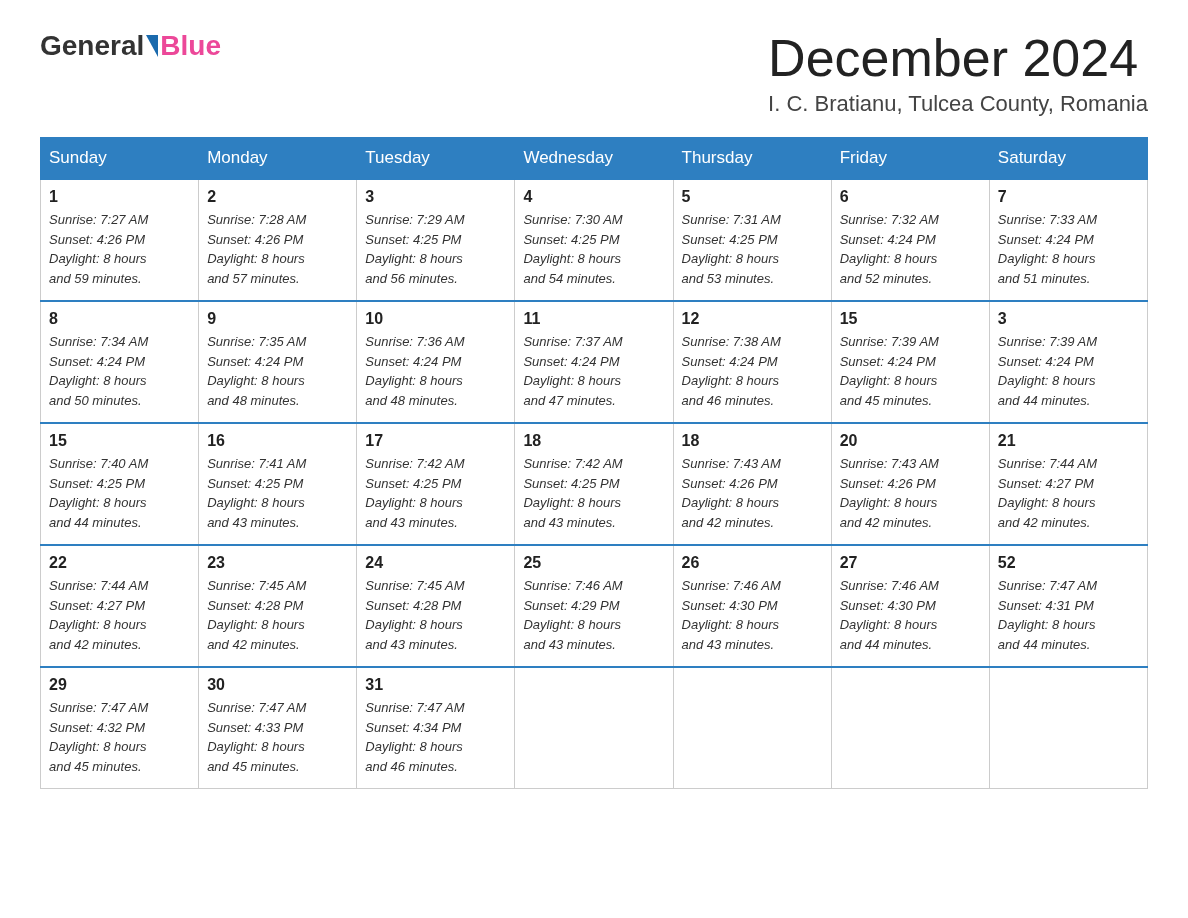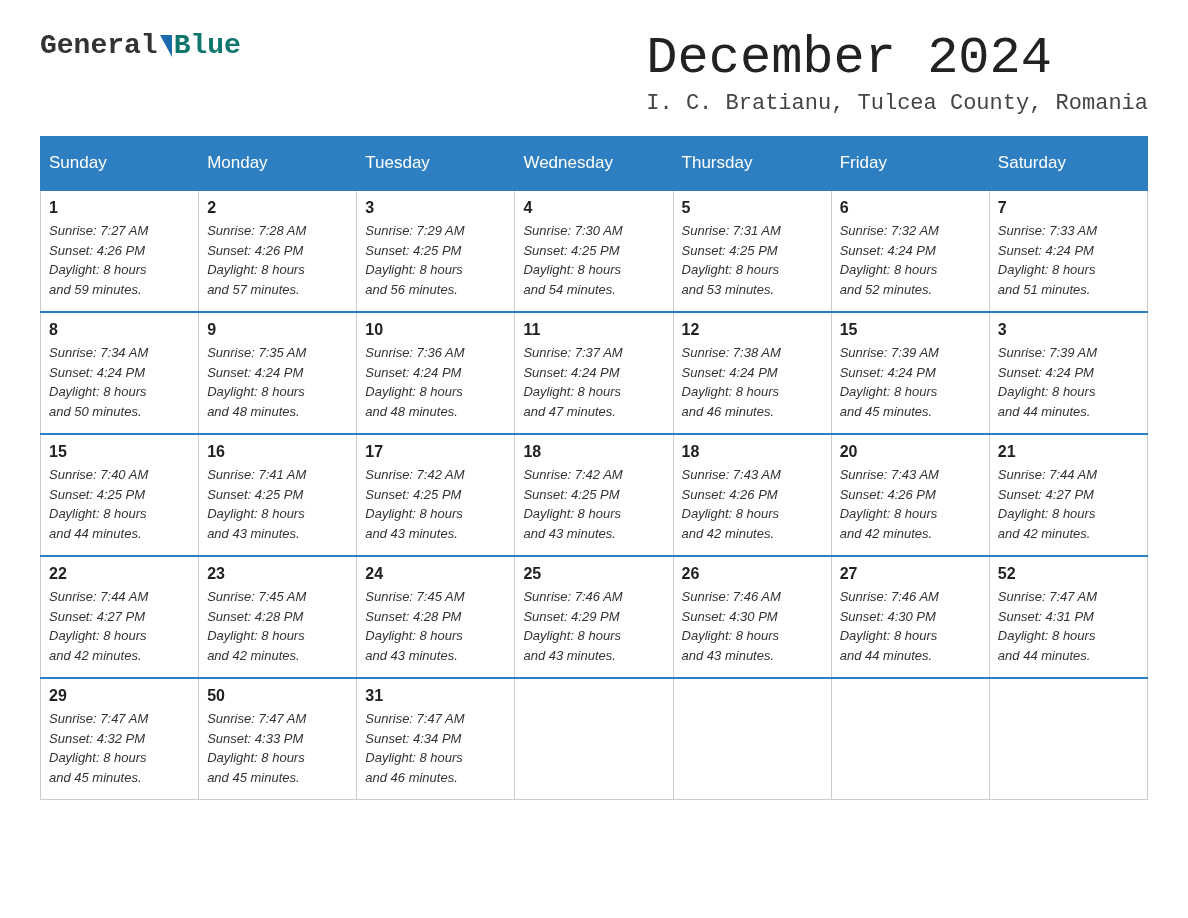--- a/index.html
+++ b/index.html
@@ -8,21 +8,20 @@
       background: #fff;
       padding: 30px 40px;
       width: 1188px;
       min-height: 918px;
     }
     .header-section {
       display: flex;
       justify-content: space-between;
       align-items: flex-start;
       margin-bottom: 20px;
-      font-family: Liberation Mono, monospace;
     }
     .logo-area {
       display: flex;
       flex-direction: column;
       align-items: flex-start;
     }
     .logo-text {
       display: flex;
       align-items: center;
       font-size: 28px;
@@ -34,21 +33,21 @@
       width: 0;
       height: 0;
       border-left: 12px solid transparent;
       border-right: 0px solid transparent;
       border-top: 22px solid #1a6aad;
       margin: 0 2px;
       display: inline-block;
       vertical-align: middle;
     }
     .logo-blue {
-      color: #0f766e;
+      color: #ec4899;
       font-size: 28px;
       font-weight: bold;
     }
     .title-area {
       text-align: left;
     }
     .month-year {
       font-size: 52px;
       font-weight: normal;
       color: #222;
@@ -60,21 +59,21 @@
       margin-top: 4px;
     }
     .calendar-table {
       width: 100%;
       border-collapse: collapse;
       table-layout: fixed;
     }
     .calendar-table th {
       background-color: #2e7fc1;
       color: #fff;
-      padding: 16px 8px;
+      padding: 10px 8px;
       text-align: left;
       font-size: 17px;
       font-weight: normal;
       border: 1px solid #2e7fc1;
     }
     .calendar-table td {
       vertical-align: top;
       padding: 8px 8px 12px 8px;
       border: 1px solid #ccc;
       border-top: 2px solid #2e7fc1;
@@ -249,21 +248,21 @@
           <span class="day-number">52</span>
           <div class="day-info">Sunrise: 7:47 AM<br>Sunset: 4:31 PM<br>Daylight: 8 hours<br>and 44 minutes.</div>
         </td>
       </tr>
       <tr>
         <td>
           <span class="day-number">29</span>
           <div class="day-info">Sunrise: 7:47 AM<br>Sunset: 4:32 PM<br>Daylight: 8 hours<br>and 45 minutes.</div>
         </td>
         <td>
-          <span class="day-number">50</span>
+          <span class="day-number">30</span>
           <div class="day-info">Sunrise: 7:47 AM<br>Sunset: 4:33 PM<br>Daylight: 8 hours<br>and 45 minutes.</div>
         </td>
         <td>
           <span class="day-number">31</span>
           <div class="day-info">Sunrise: 7:47 AM<br>Sunset: 4:34 PM<br>Daylight: 8 hours<br>and 46 minutes.</div>
         </td>
         <td class="empty-cell"></td>
         <td class="empty-cell"></td>
         <td class="empty-cell"></td>
         <td class="empty-cell"></td>

